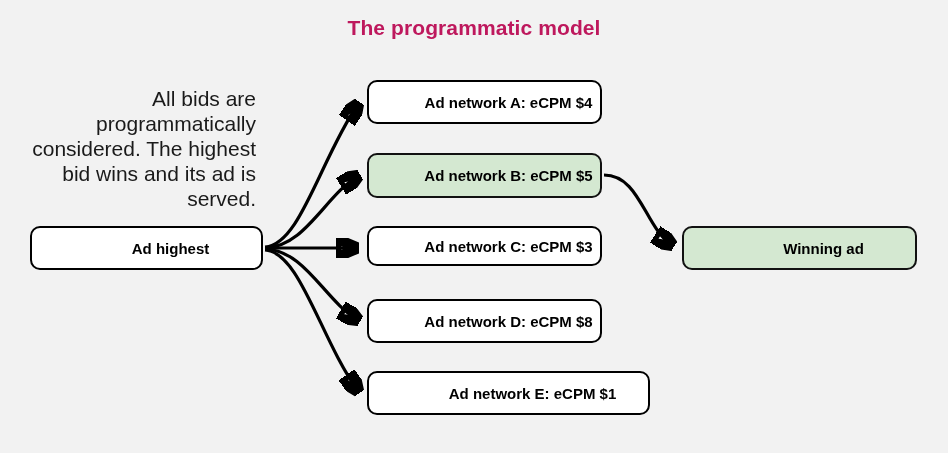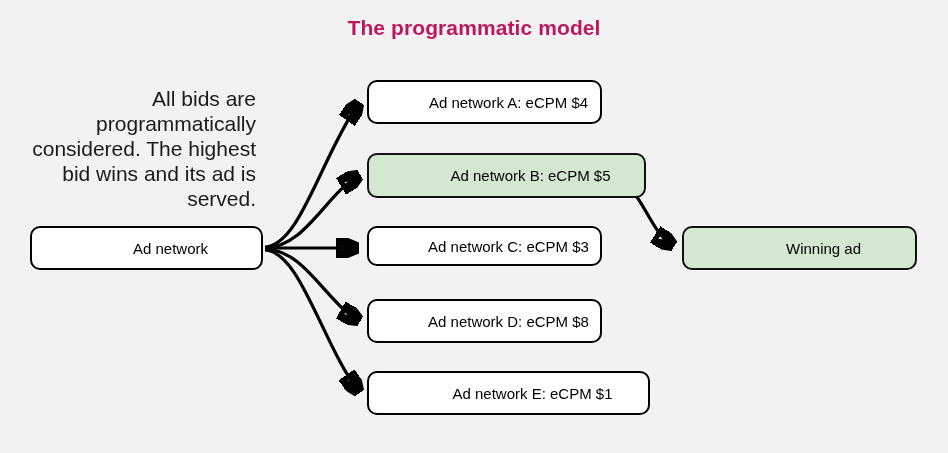--- a/index.html
+++ b/index.html
@@ -44,36 +44,36 @@
   }
   .node {
     position: absolute;
     box-sizing: border-box;
     border: 2px solid #000000;
     border-radius: 10px;
     display: flex;
     align-items: center;
     justify-content: center;
     font-size: 15px;
-    font-weight: normal;
+    font-weight: bold;
     color: #000000;
     background: #ffffff;
     text-align: center;
     white-space: nowrap;
     padding-left: 48px;
   }
   .node.green {
     background: #d4e8d1;
     border-color: #111111;
   }
   #node-ad-request {
     left: 30px;  top: 226px;  width: 233px; height: 44px;
   }
   #node-net-a { left: 367px; top: 80px;  width: 235px; height: 44px; }
-  #node-net-b { left: 367px; top: 153px; width: 279px; height: 45px; }
+  #node-net-b { left: 367px; top: 153px; width: 235px; height: 45px; }
   #node-net-c { left: 367px; top: 226px; width: 235px; height: 40px; }
   #node-net-d { left: 367px; top: 299px; width: 235px; height: 44px; }
   #node-net-e { left: 367px; top: 371px; width: 283px; height: 44px; }
   #node-winning-ad { left: 682px; top: 226px; width: 235px; height: 44px; }
 
   svg.edges {
     position: absolute;
     left: 0;
     top: 0;
     width: 948px;
@@ -109,21 +109,21 @@
 
     <path d="M 265,248 L 356,248" marker-end="url(#arrowhead)"></path>
 
     <path d="M 265,249 C 305,250 325,301 358,320" marker-end="url(#arrowhead)"></path>
 
     <path d="M 265,250 C 300,252 320,338 358,391" marker-end="url(#arrowhead)"></path>
 
     <path d="M 604,175 C 640,175 645,228 672,245" marker-end="url(#arrowhead)"></path>
   </svg>
 
-  <div class="node" id="node-ad-request">Ad network</div>
+  <div class="node" id="node-ad-request">Ad highest</div>
 
   <div class="node" id="node-net-a">Ad network A: eCPM $4</div>
 
   <div class="node green" id="node-net-b">Ad network B: eCPM $5</div>
 
   <div class="node" id="node-net-c">Ad network C: eCPM $3</div>
 
   <div class="node" id="node-net-d">Ad network D: eCPM $8</div>
 
   <div class="node" id="node-net-e">Ad network E: eCPM $1</div>

